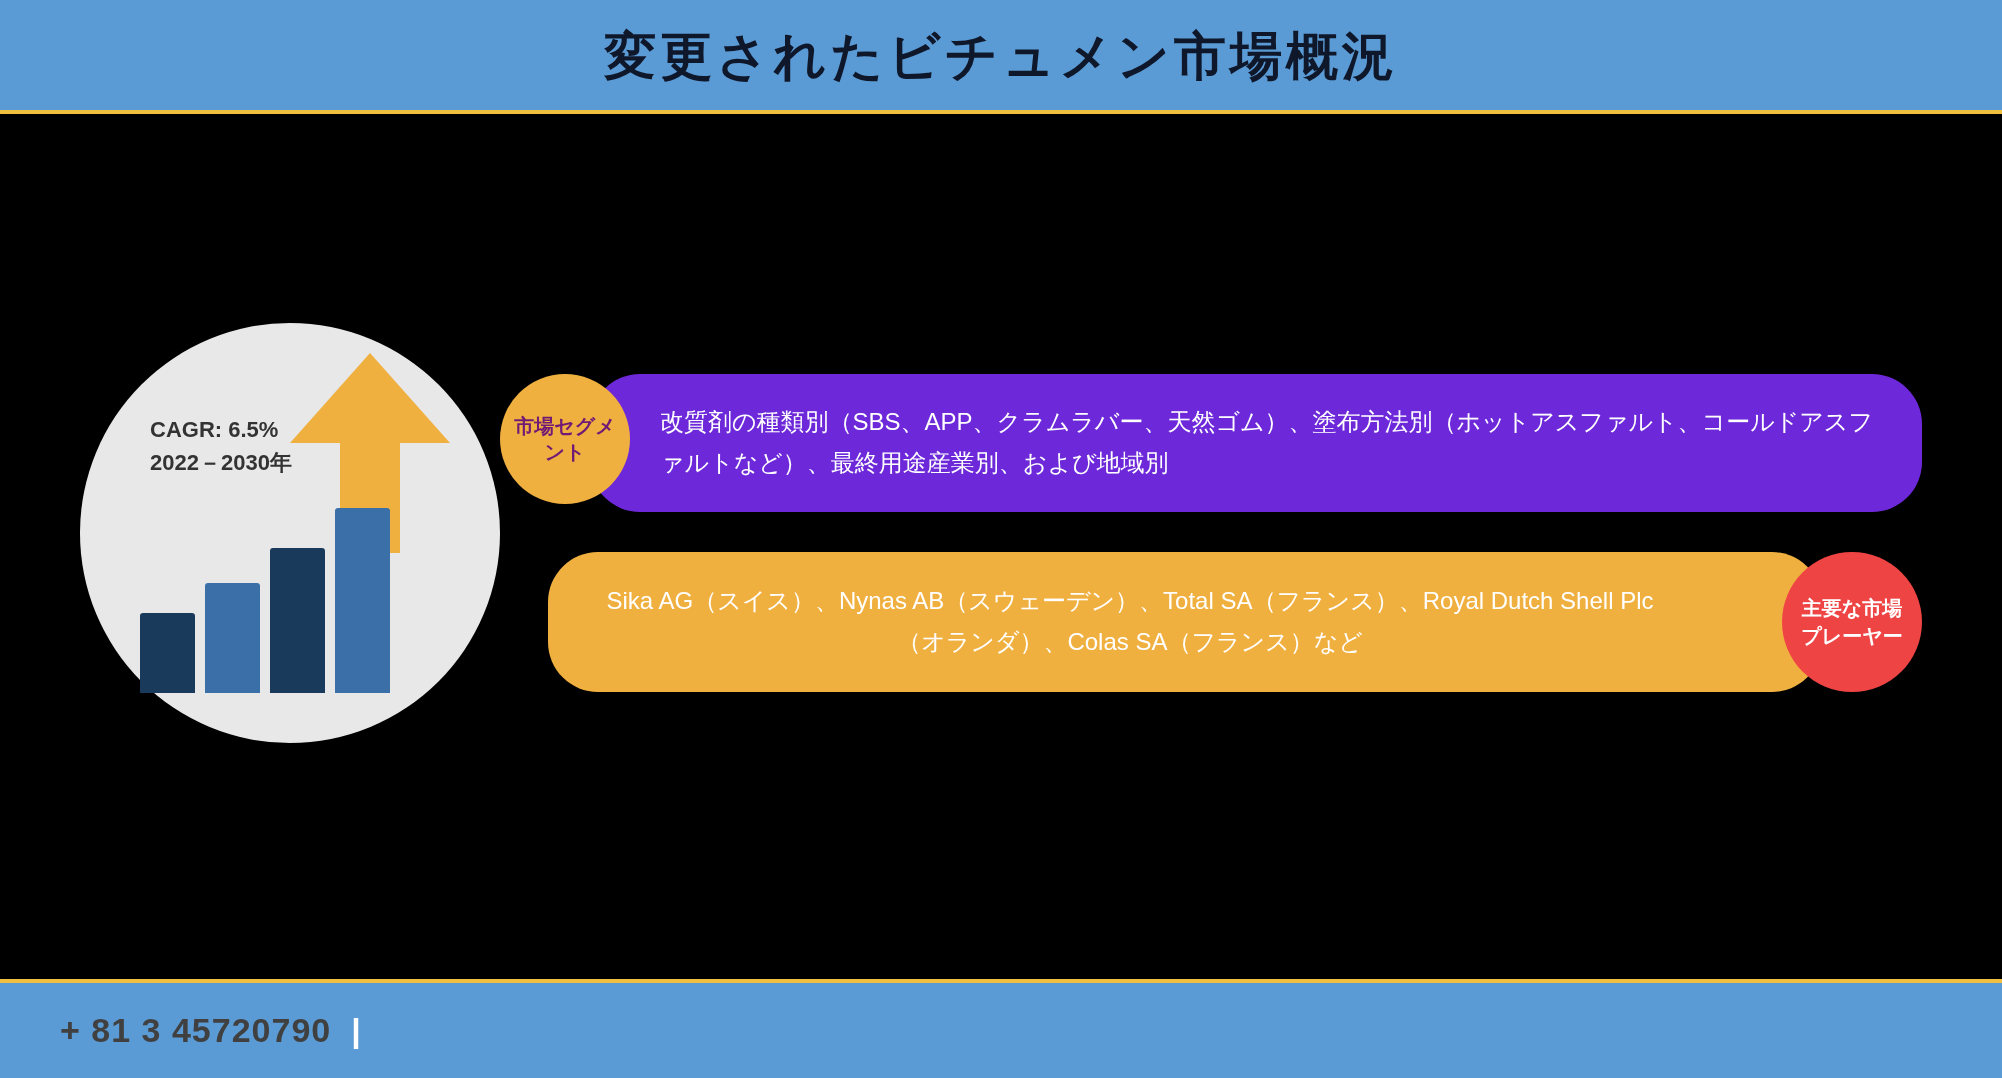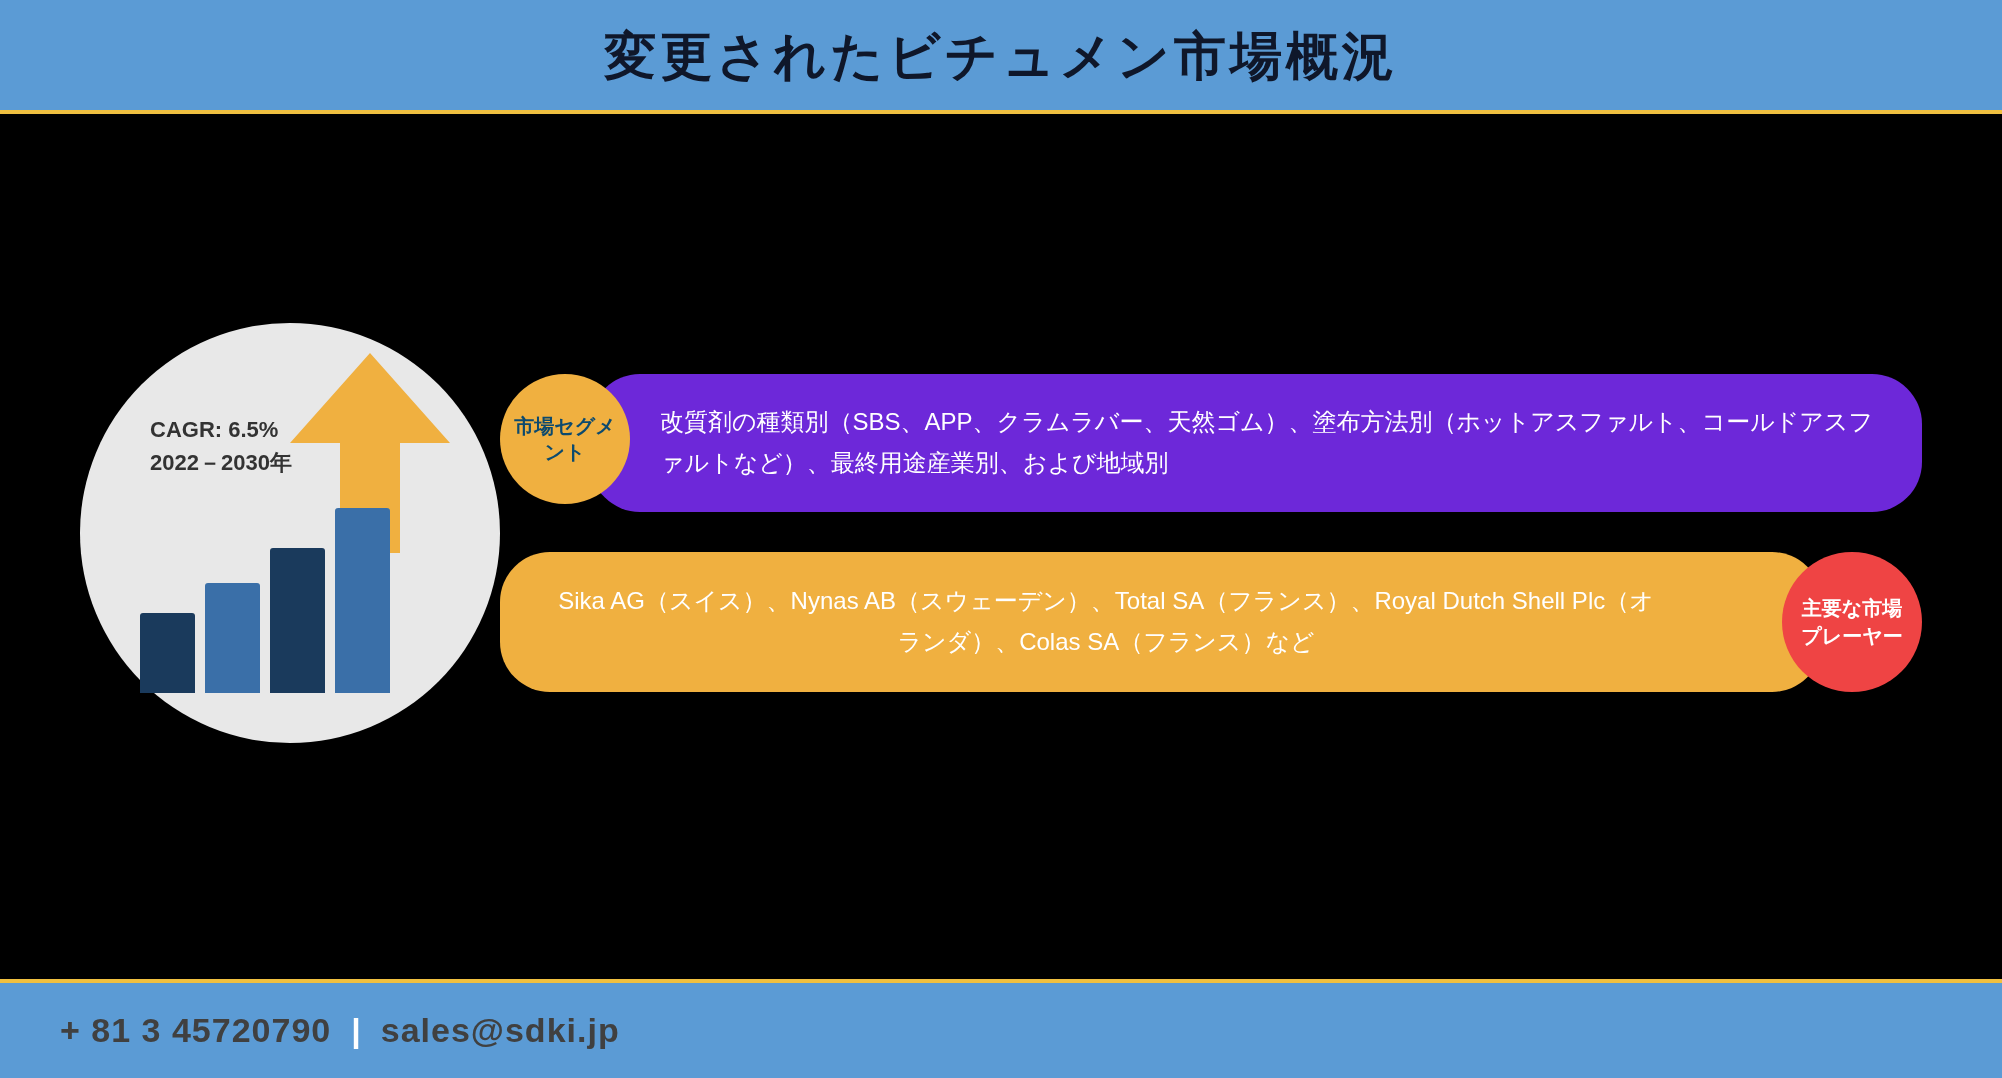--- a/index.html
+++ b/index.html
@@ -105,21 +105,21 @@
     .segment-circle {
       width: 130px;
       height: 130px;
       border-radius: 50%;
       background: #f0b040;
       display: flex;
       align-items: center;
       justify-content: center;
       flex-shrink: 0;
       z-index: 2;
-      color: #0c4a6e;
+      color: #701a75;
       font-size: 20px;
       font-weight: bold;
       text-align: center;
       line-height: 1.3;
     }
 
     .segment-box {
       background: #6d28d9;
       border-radius: 50px;
       margin-left: -40px;
@@ -132,20 +132,21 @@
       color: #fff;
       font-size: 24px;
       line-height: 1.7;
     }
 
     
     .player-row {
       display: flex;
       align-items: stretch;
       position: relative;
+      margin-left: 48px;
     }
 
     .player-box {
       background: #f0b040;
       border-radius: 50px;
       flex: 1;
       padding: 28px 160px 28px 50px;
       display: flex;
       align-items: center;
       margin-right: -40px;
@@ -248,14 +249,13 @@
         <span>主要な市場<br>プレーヤー</span>
       </div>
     </div>
 
   </div>
 </div>
 
 <div class="footer">
   <span class="footer-text">+ 81 3 45720790</span>
   <span class="footer-divider">|</span>
-  <span class="footer-text">sales@sdki.jp</span>
 </div>
 
 </body></html>

